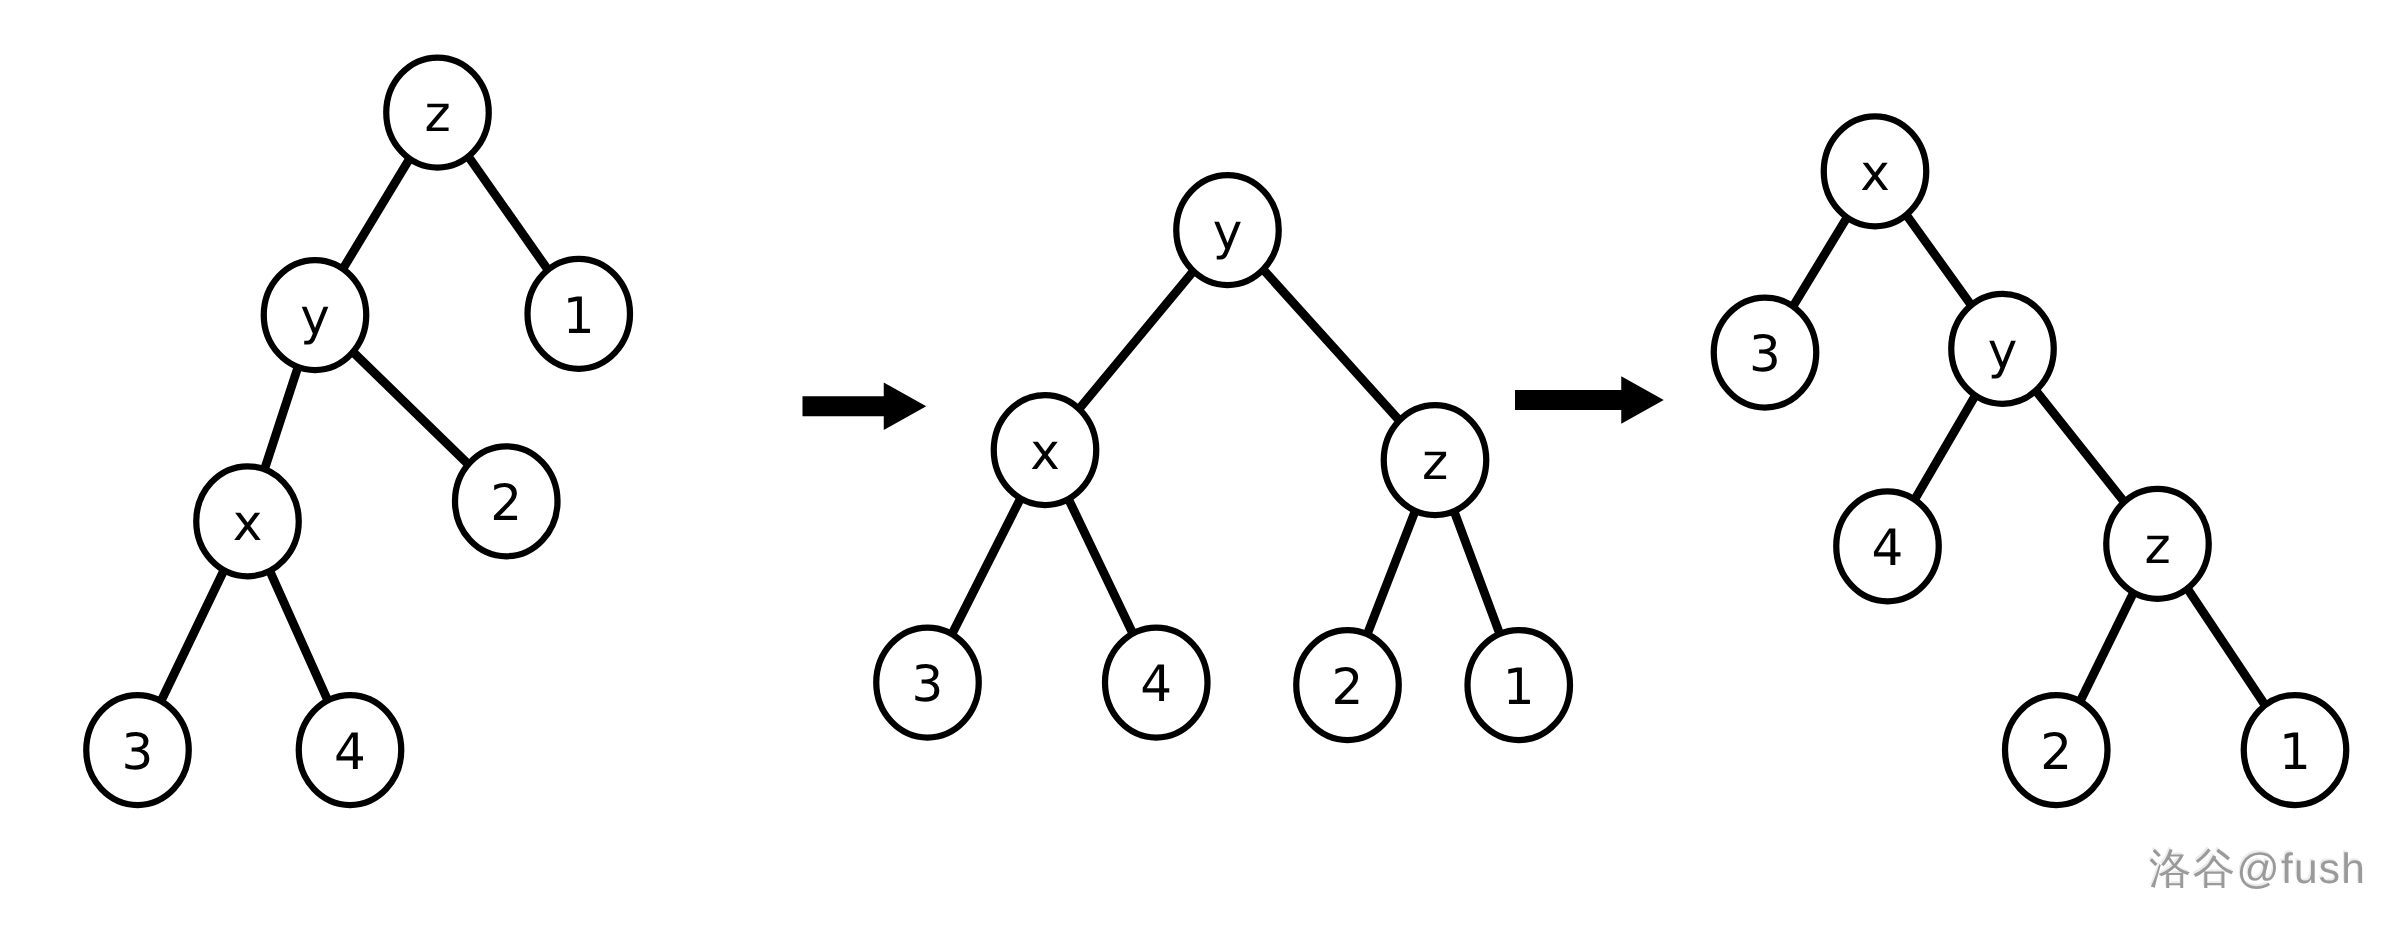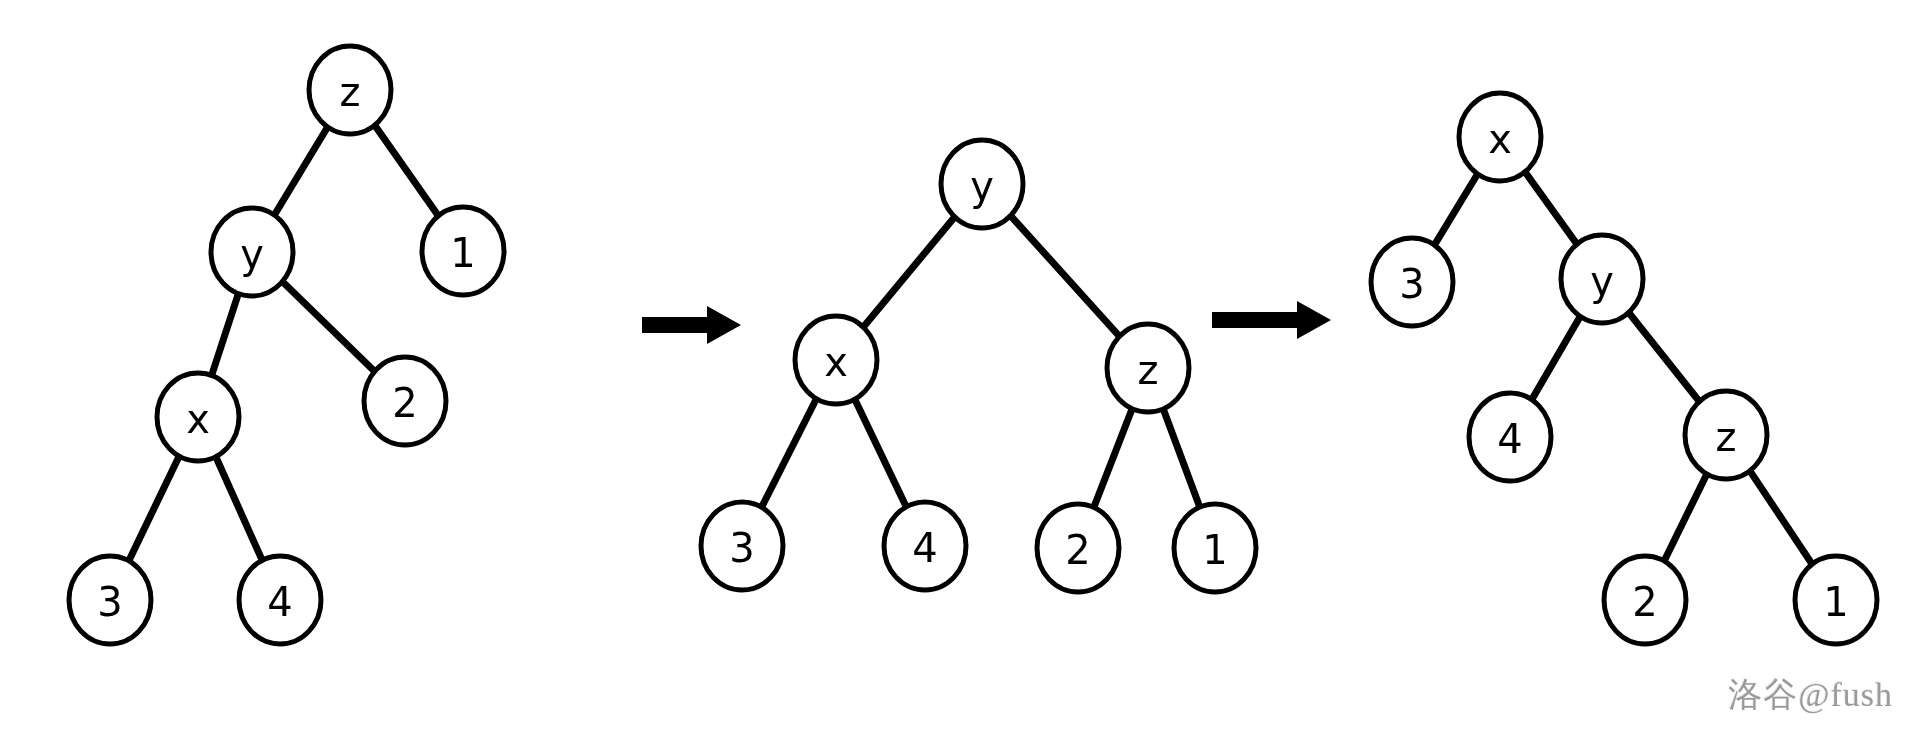--- a/index.html
+++ b/index.html
@@ -27,21 +27,21 @@
     font-weight: 500;
   }
   .watermark {
     position: absolute;
     right: 27px;
     top: 672px;
     font-size: 34px;
     letter-spacing: 1px;
     color: #9a9a9a;
     text-shadow: 1px 1px 0 rgba(255,255,255,0.9), -1px -1px 0 rgba(180,180,180,0.25);
-    font-family: Liberation Serif, serif;
+    font-family: Liberation Sans, sans-serif;
     user-select: none;
   }
 </style>
 </head>
 <body>
 
 <div class="canvas">
   <svg id="diagram" width="1920" height="747" viewBox="0 0 1920 747">
       <g>
         <line x1="350" y1="90" x2="252" y2="252" stroke="#000000" stroke-width="7" stroke-linecap="round"></line>

